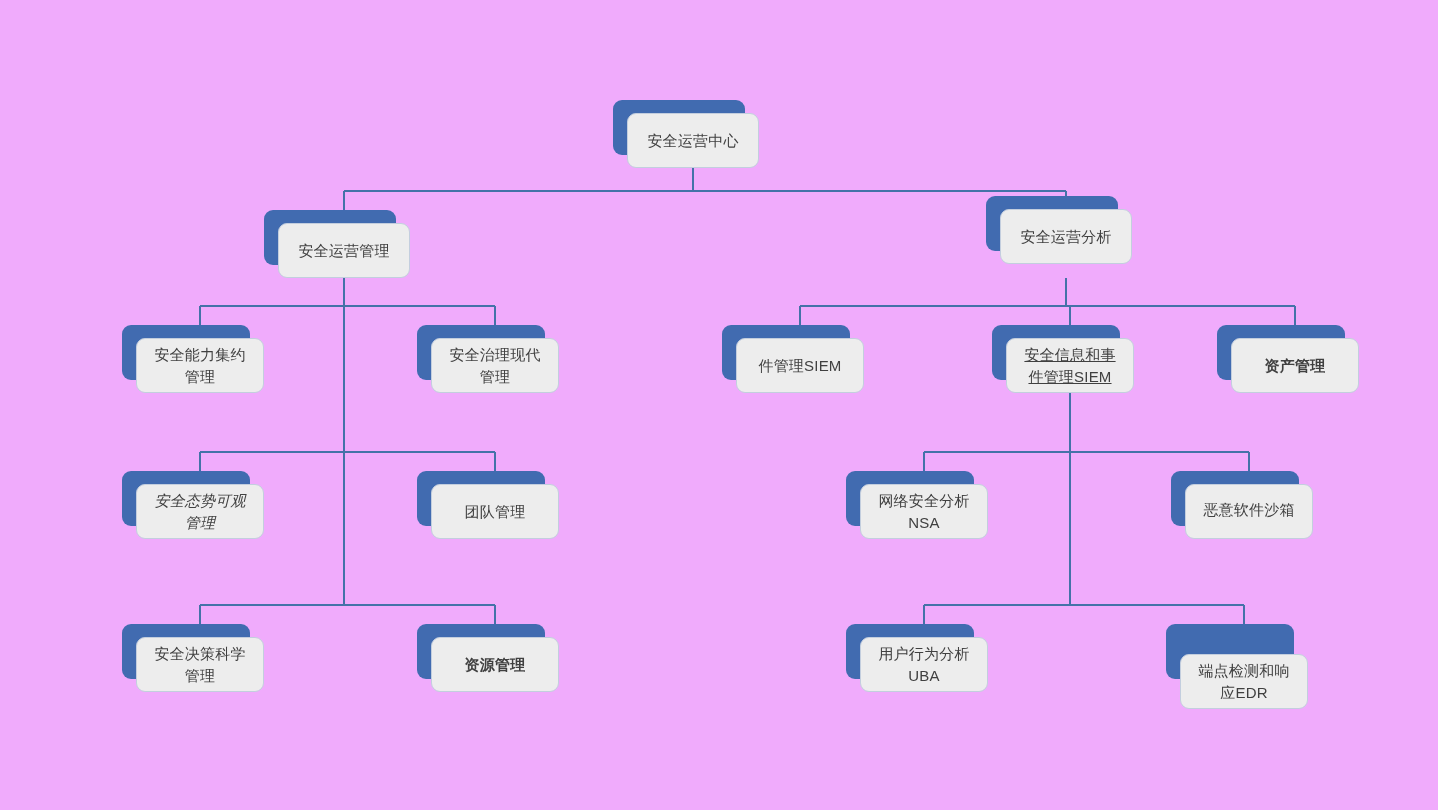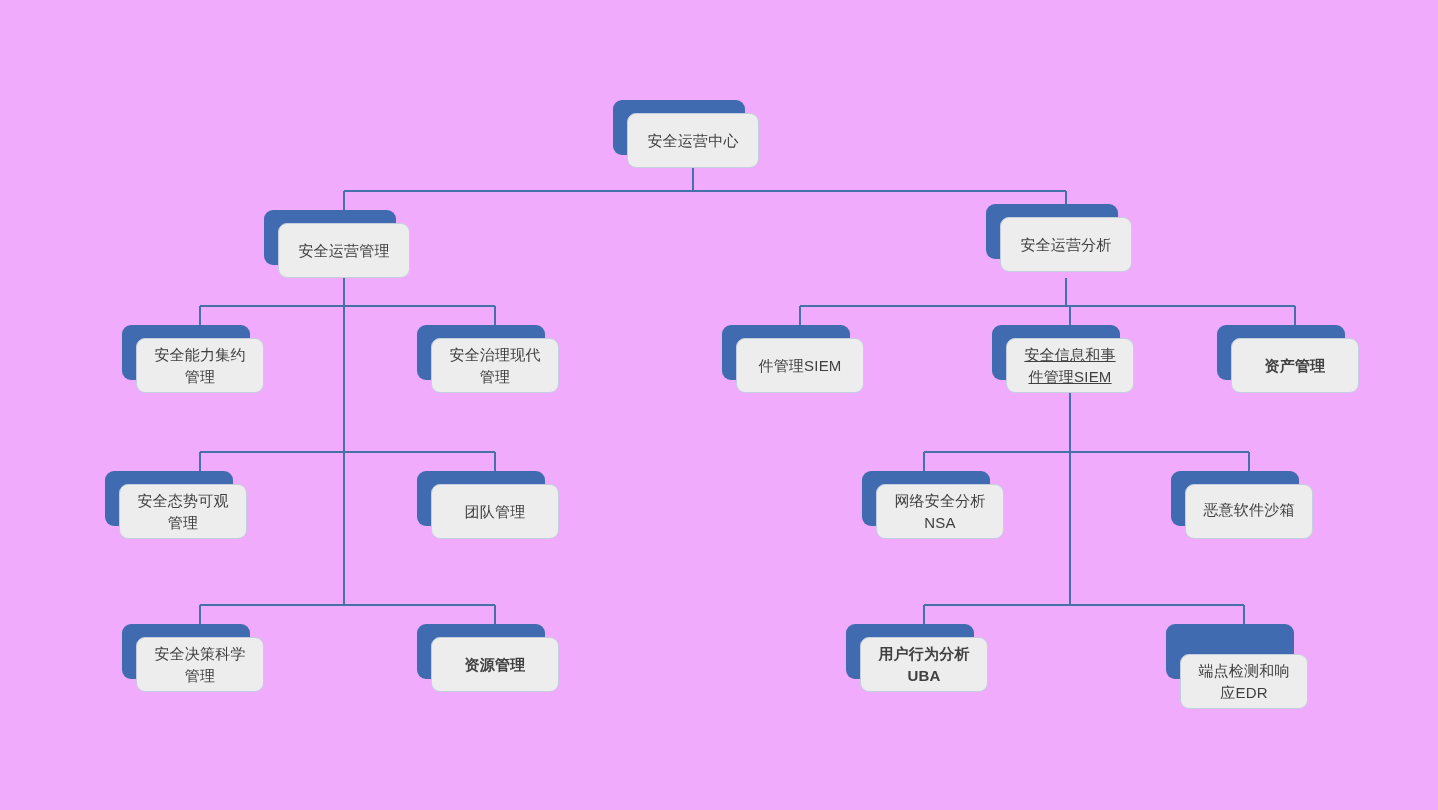--- a/index.html
+++ b/index.html
@@ -100,41 +100,41 @@
         <div class="face" style="background: rgb(237, 237, 237); border-color: rgb(195, 206, 222);">
           <div class="label" style="color: rgb(64, 64, 64);">安全运营中心</div>
         </div>
       </div>
       <div class="node" style="left: 264px; top: 210px; width: 132px; height: 55px;">
         <div class="shadow" style="background: rgb(65, 107, 176);"></div>
         <div class="face" style="background: rgb(237, 237, 237); border-color: rgb(195, 206, 222);">
           <div class="label" style="color: rgb(64, 64, 64);">安全运营管理</div>
         </div>
       </div>
-      <div class="node" style="left: 986px; top: 204px; width: 132px; height: 55px;">
+      <div class="node" style="left: 986px; top: 196px; width: 132px; height: 55px;">
         <div class="shadow" style="background: rgb(65, 107, 176);"></div>
         <div class="face" style="background: rgb(237, 237, 237); border-color: rgb(195, 206, 222);">
           <div class="label" style="color: rgb(64, 64, 64);">安全运营分析</div>
         </div>
       </div>
       <div class="node" style="left: 122px; top: 325px; width: 128px; height: 55px;">
         <div class="shadow" style="background: rgb(65, 107, 176);"></div>
         <div class="face" style="background: rgb(237, 237, 237); border-color: rgb(195, 206, 222); justify-content: center;">
           <div class="label" style="color: rgb(64, 64, 64);">安全能力集约
 管理</div>
         </div>
       </div>
       <div class="node" style="left: 417px; top: 325px; width: 128px; height: 55px;">
         <div class="shadow" style="background: rgb(65, 107, 176);"></div>
         <div class="face" style="background: rgb(237, 237, 237); border-color: rgb(195, 206, 222); font-family: Liberation Serif, serif;">
           <div class="label" style="color: rgb(64, 64, 64);">安全治理现代
 管理</div>
         </div>
       </div>
-      <div class="node" style="left: 105px; top: 471px; width: 128px; height: 55px;">
+      <div class="node" style="left: 122px; top: 471px; width: 128px; height: 55px; font-style: italic;">
         <div class="shadow" style="background: rgb(65, 107, 176);"></div>
         <div class="face" style="background: rgb(237, 237, 237); border-color: rgb(195, 206, 222);">
           <div class="label" style="color: rgb(64, 64, 64);">安全态势可观
 管理</div>
         </div>
       </div>
       <div class="node" style="left: 417px; top: 471px; width: 128px; height: 55px;">
         <div class="shadow" style="background: rgb(65, 107, 176);"></div>
         <div class="face" style="background: rgb(237, 237, 237); border-color: rgb(195, 206, 222);">
           <div class="label" style="color: rgb(64, 64, 64);">团队管理</div>
@@ -165,36 +165,36 @@
           <div class="label" style="color: rgb(64, 64, 64); text-decoration: underline;">安全信息和事
 件管理SIEM</div>
         </div>
       </div>
       <div class="node" style="left: 1217px; top: 325px; width: 128px; height: 55px;">
         <div class="shadow" style="background: rgb(65, 107, 176);"></div>
         <div class="face" style="background: rgb(237, 237, 237); border-color: rgb(195, 206, 222); font-weight: bold;">
           <div class="label" style="color: rgb(64, 64, 64);">资产管理</div>
         </div>
       </div>
-      <div class="node" style="left: 846px; top: 471px; width: 128px; height: 55px; margin-left: 16px;">
+      <div class="node" style="left: 846px; top: 471px; width: 128px; height: 55px;">
         <div class="shadow" style="background: rgb(65, 107, 176);"></div>
         <div class="face" style="background: rgb(237, 237, 237); border-color: rgb(195, 206, 222);">
           <div class="label" style="color: rgb(64, 64, 64);">网络安全分析
 NSA</div>
         </div>
       </div>
       <div class="node" style="left: 1171px; top: 471px; width: 128px; height: 55px;">
         <div class="shadow" style="background: rgb(65, 107, 176);"></div>
         <div class="face" style="background: rgb(237, 237, 237); border-color: rgb(195, 206, 222);">
           <div class="label" style="color: rgb(64, 64, 64); font-family: Liberation Mono, monospace;">恶意软件沙箱</div>
         </div>
       </div>
       <div class="node" style="left: 846px; top: 624px; width: 128px; height: 55px;">
         <div class="shadow" style="background: rgb(65, 107, 176);"></div>
-        <div class="face" style="background: rgb(237, 237, 237); border-color: rgb(195, 206, 222); font-weight: bold;">
+        <div class="face" style="background: rgb(237, 237, 237); border-color: rgb(195, 206, 222);">
           <div class="label" style="color: rgb(64, 64, 64);">用户行为分析
 UBA</div>
         </div>
       </div>
       <div class="node" style="left: 1166px; top: 624px; width: 128px; height: 55px;">
         <div class="shadow" style="background: rgb(65, 107, 176);"></div>
         <div class="face" style="background: rgb(237, 237, 237); border-color: rgb(195, 206, 222); margin-top: 17px;">
           <div class="label" style="color: rgb(64, 64, 64);">端点检测和响
 应EDR</div>
         </div>

